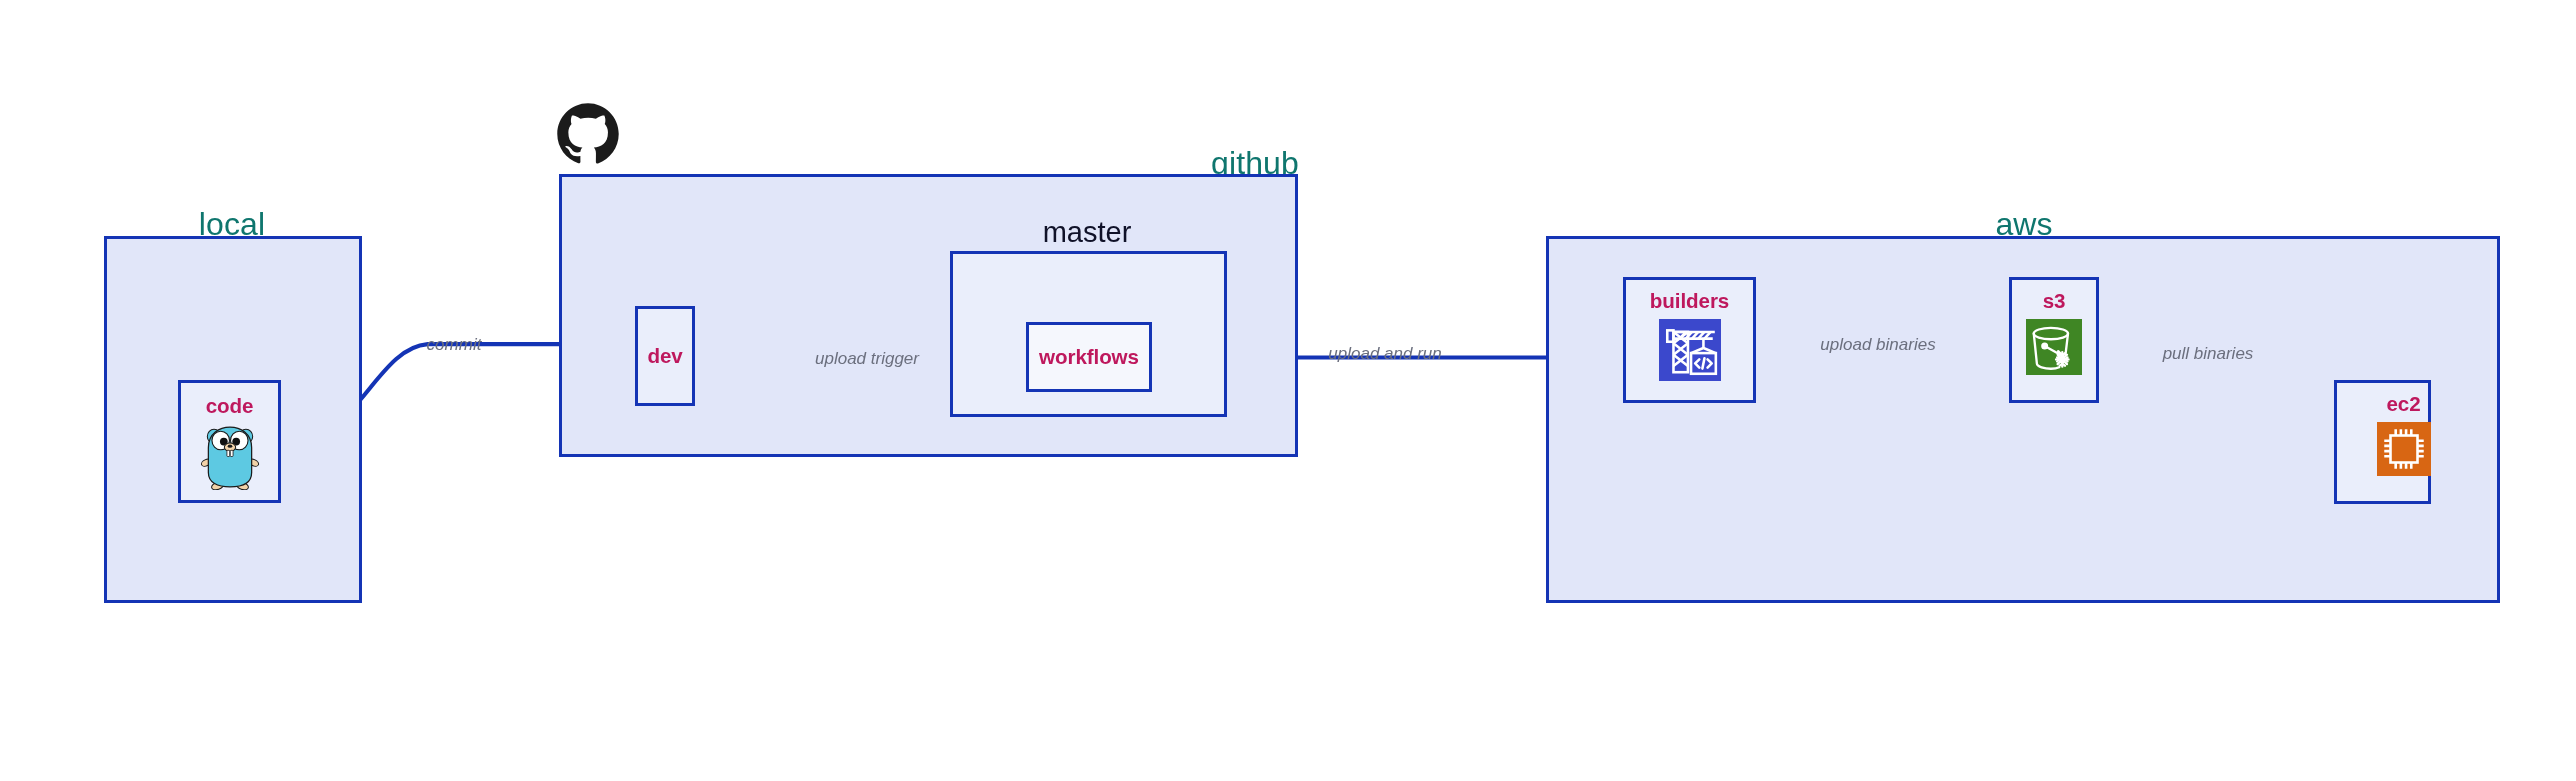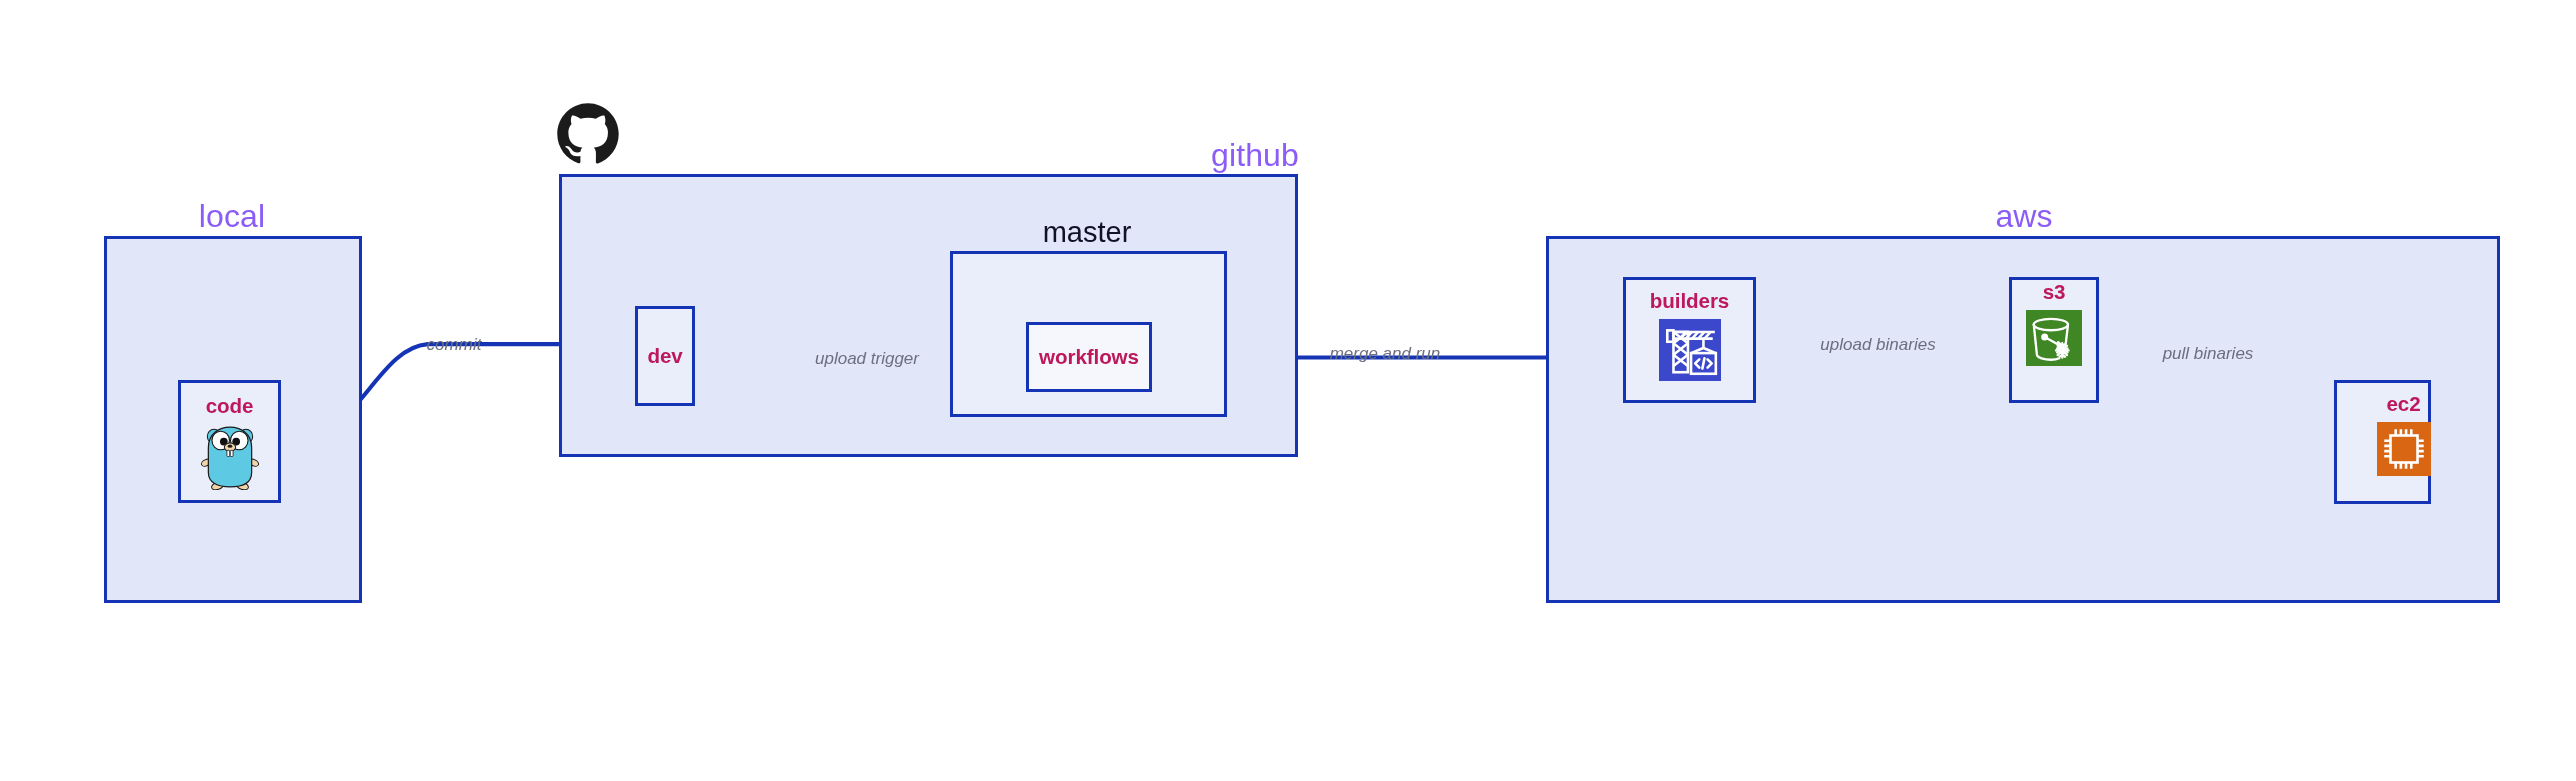--- a/index.html
+++ b/index.html
@@ -25,27 +25,28 @@
 
   
   .group-box {
     position: absolute;
     background: #e1e6f9;
     border: 3.6px solid #1434b5;
     box-sizing: border-box;
   }
   .group-label {
     position: absolute;
-    color: #8b5cf6;
+    color: #0f766e;
     font-size: 32px;
     font-weight: 400;
     letter-spacing: 0.1px;
     white-space: nowrap;
     text-align: center;
     transform: translateX(-50%);
+    margin-top: 8px;
   }
 
   
   .sub-box {
     position: absolute;
     background: #eaeefb;
     border: 3.6px solid #1434b5;
     box-sizing: border-box;
   }
   .sub-label {
@@ -245,21 +246,21 @@
         </g>
         <g fill="none" stroke="#ffffff" stroke-width="5" stroke-linecap="round" stroke-linejoin="round">
           <path d="M78 78 L70 86 L78 94"></path>
           <path d="M94 78 L102 86 L94 94"></path>
           <path d="M88 76 L84 96"></path>
         </g>
       </svg>
     </span>
   </div>
 
-  <div class="node" style="left:2009px; top:277px; width:90px; height:126px; padding-top:0;">
+  <div class="node" style="left:2009px; top:277px; width:90px; height:126px; padding-top:9px;">
     <div class="node-title">s3</div>
     <span class="node-icon" style="margin-top:6.2px;">
       <svg width="56" height="56" viewBox="0 0 108 108">
         <rect x="0" y="0" width="108" height="108" fill="#3f8624"></rect>
         <g fill="none" stroke="#ffffff" stroke-width="4.5" stroke-linecap="round" stroke-linejoin="round">
 
           <ellipse cx="48" cy="28" rx="33" ry="11"></ellipse>
           <path d="M15 28 L21 86 C21 92 36 96 48 96 C54 96 60 95 64 93"></path>
           <path d="M81 28 L76 70"></path>
 
@@ -292,21 +293,21 @@
           <path d="M78 36 L90 36 M78 46 L90 46 M78 56 L90 56 M78 66 L90 66"></path>
         </g>
       </svg>
     </span>
   </div>
 
   <div class="edge-label" style="left:454px; top:344px;">commit</div>
 
   <div class="edge-label" style="left:867px; top:358px;">upload trigger</div>
 
-  <div class="edge-label" style="left:1385px; top:353px;">merge and run</div>
+  <div class="edge-label" style="left:1385px; top:353px;">upload and run</div>
 
   <div class="edge-label" style="left:1878px; top:344px;">upload binaries</div>
 
   <div class="edge-label" style="left:2208px; top:353px;">pull binaries</div>
 
 
 </div>
 
 
 </body></html>

